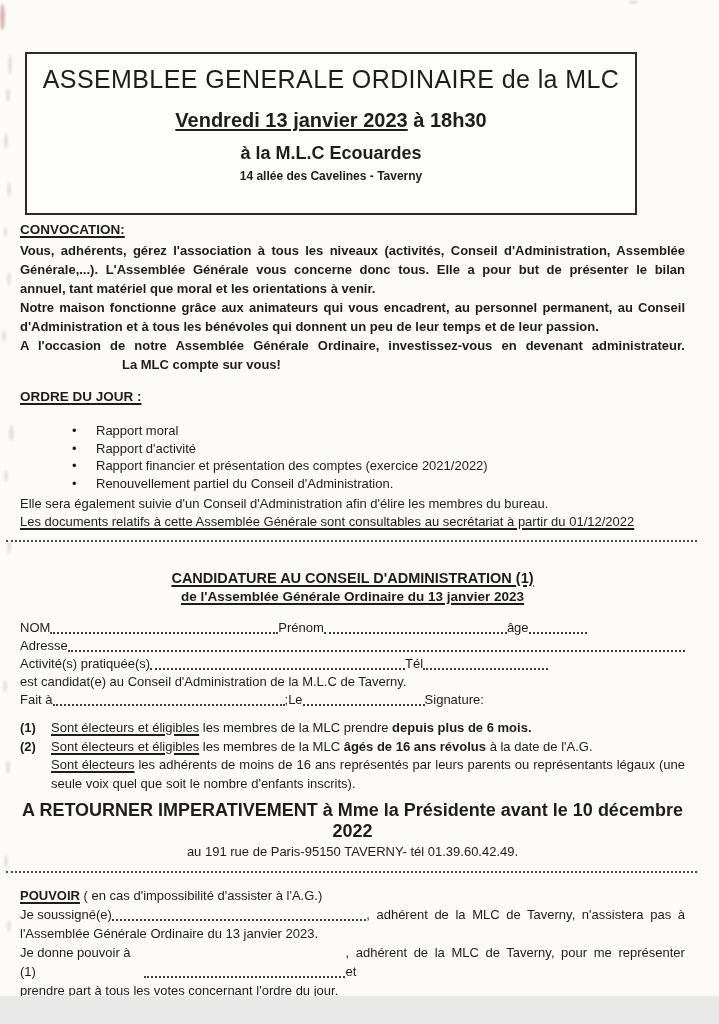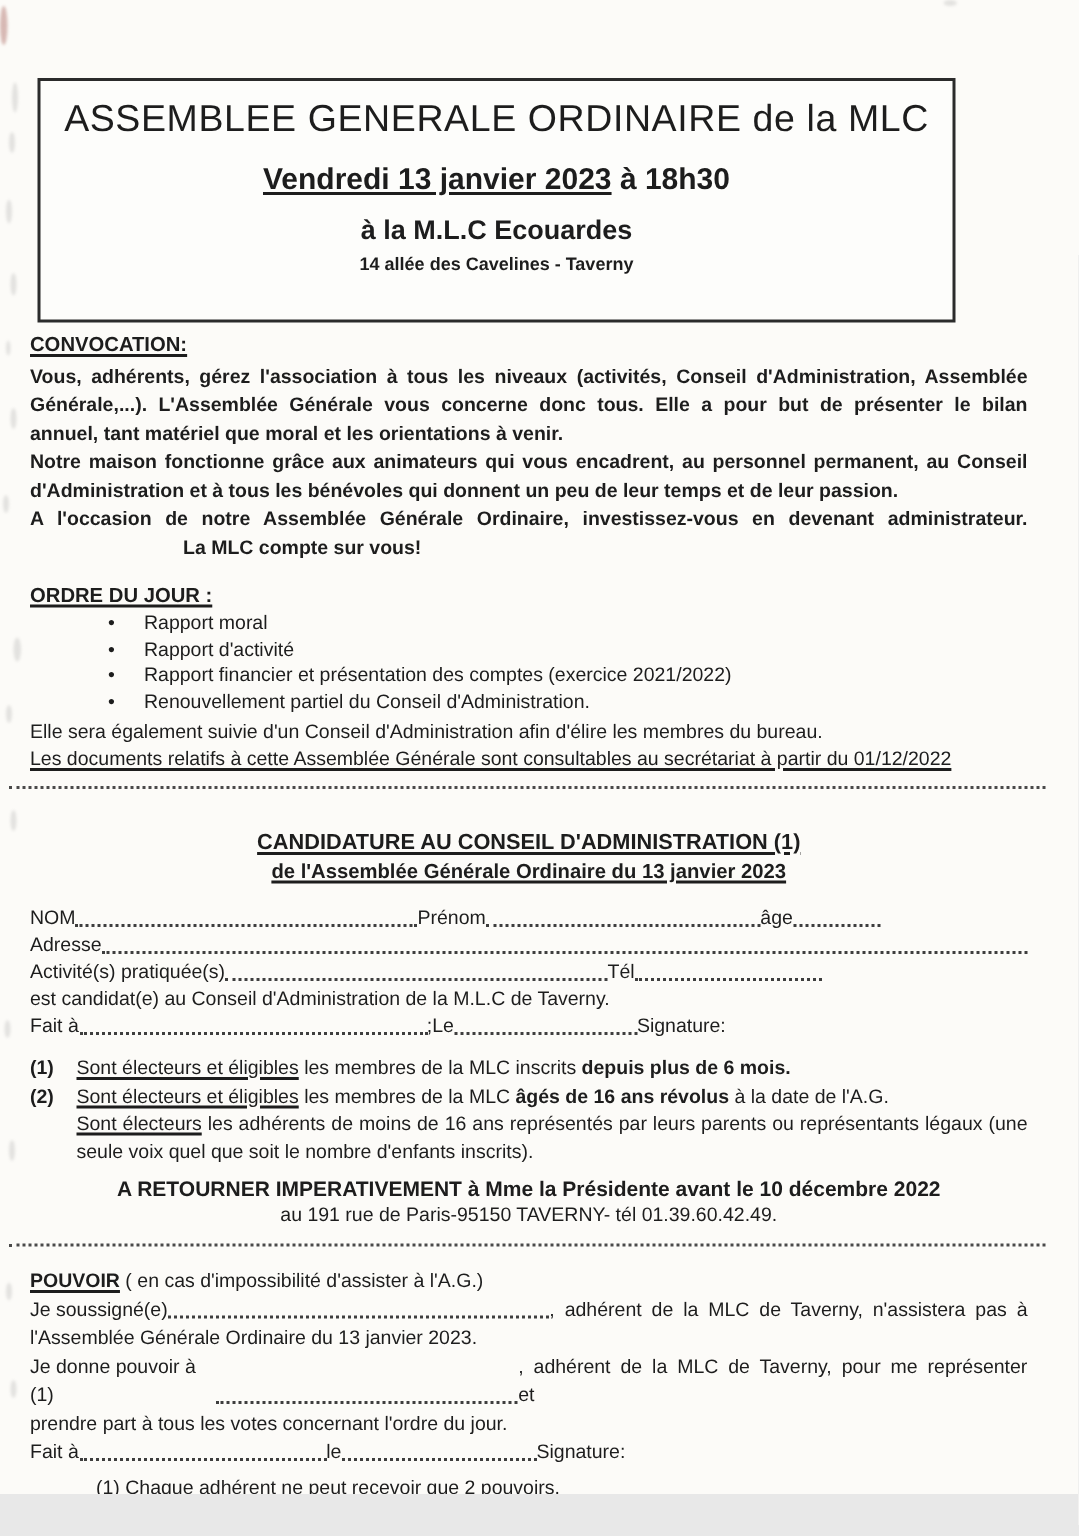--- a/index.html
+++ b/index.html
@@ -33,21 +33,21 @@
   .h-loc1{margin-top:11px;font-size:18px;font-weight:bold;}
   .h-loc2{margin-top:5px;font-size:12px;font-weight:bold;}
 
   .line{font-size:13px;line-height:19px;}
   .oline{font-size:13px;line-height:17.5px;}
   .sec-conv{margin-top:7px;}
   .sec-conv .shead{font-size:13.5px;margin-bottom:4px;}
   .indent-mlc{padding-left:102px;}
 
   .sec-ordre{margin-top:15px;}
-  .sec-ordre .shead{font-size:13.5px;margin-bottom:2px;}
+  .sec-ordre .shead{font-size:13.5px;margin-bottom:18px;}
   ul.ordre{list-style:none;margin:2px 0 3px 0;padding:0;}
   ul.ordre li{font-size:13px;line-height:17.5px;padding-left:76px;position:relative;}
   ul.ordre li::before{content:"\2022";position:absolute;left:52px;font-size:13px;}
 
   .sepdots{border:0;border-top:2px dotted #4a4a4a;height:0;margin:10px -12px 0 -14px;}
 
   .sec-cand{margin-top:28px;}
   .cand-h1{font-size:14.5px;}
   .cand-h2{font-size:13.5px;margin-top:3px;}
 
@@ -59,21 +59,21 @@
   .d255{width:255px;}.d125{width:125px;}
   .d232{width:232px;}.d122{width:122px;}
   .d212{width:212px;}.d165{width:165px;}.d130{width:130px;}
 
   .notes{margin-top:10px;}
   .note{display:flex;font-size:13px;line-height:18.5px;}
   .nnum{width:31px;flex:none;font-weight:bold;}
   .note-body{flex:1;}
   .note-cont{padding-left:31px;font-size:13px;line-height:18.5px;}
 
-  .ret1{margin-top:7px;font-size:14px;}
+  .ret1{margin-top:7px;font-size:18px;}
   .ret2{font-size:13px;line-height:19px;}
 
   .sec-pouv{margin-top:13px;}
   .pouv-head{font-size:13px;line-height:19px;}
   .pline{font-size:13px;line-height:19px;}
   .wsp{word-spacing:3px;}
   .pouv-note{margin-top:5px;padding-left:44px;font-size:13px;line-height:19px;}
   .footer-line{font-size:13px;line-height:19px;margin-top:0;}
 </style>
 </head>
@@ -161,21 +161,21 @@
           <span class="dots d232"></span>
           <span>;Le</span>
           <span class="dots d122"></span>
           <span>Signature:</span>
       </div>
     </div>
 
     <div class="notes">
       <div class="note">
         <span class="nnum">(1)</span>
-        <span class="note-body"><span class="u">Sont électeurs et éligibles</span><span> les membres de la MLC inscrits </span><span class="b">depuis plus de 6 mois.</span></span>
+        <span class="note-body"><span class="u">Sont électeurs et éligibles</span><span> les membres de la MLC prendre </span><span class="b">depuis plus de 6 mois.</span></span>
       </div>
       <div class="note">
         <span class="nnum">(2)</span>
         <span class="note-body"><span class="u">Sont électeurs et éligibles</span><span> les membres de la MLC </span><span class="b">âgés de 16 ans révolus</span><span> à la date de l'A.G.</span></span>
       </div>
       <div class="note-cont jl"><span class="u">Sont électeurs</span><span> les adhérents de moins de 16 ans représentés par leurs parents ou représentants légaux (une</span></div>
       <div class="note-cont">seule voix quel que soit le nombre d'enfants inscrits).</div>
     </div>
 
     <div class="ret1 b ctr">A RETOURNER IMPERATIVEMENT à Mme la Présidente avant le 10 décembre 2022</div>

